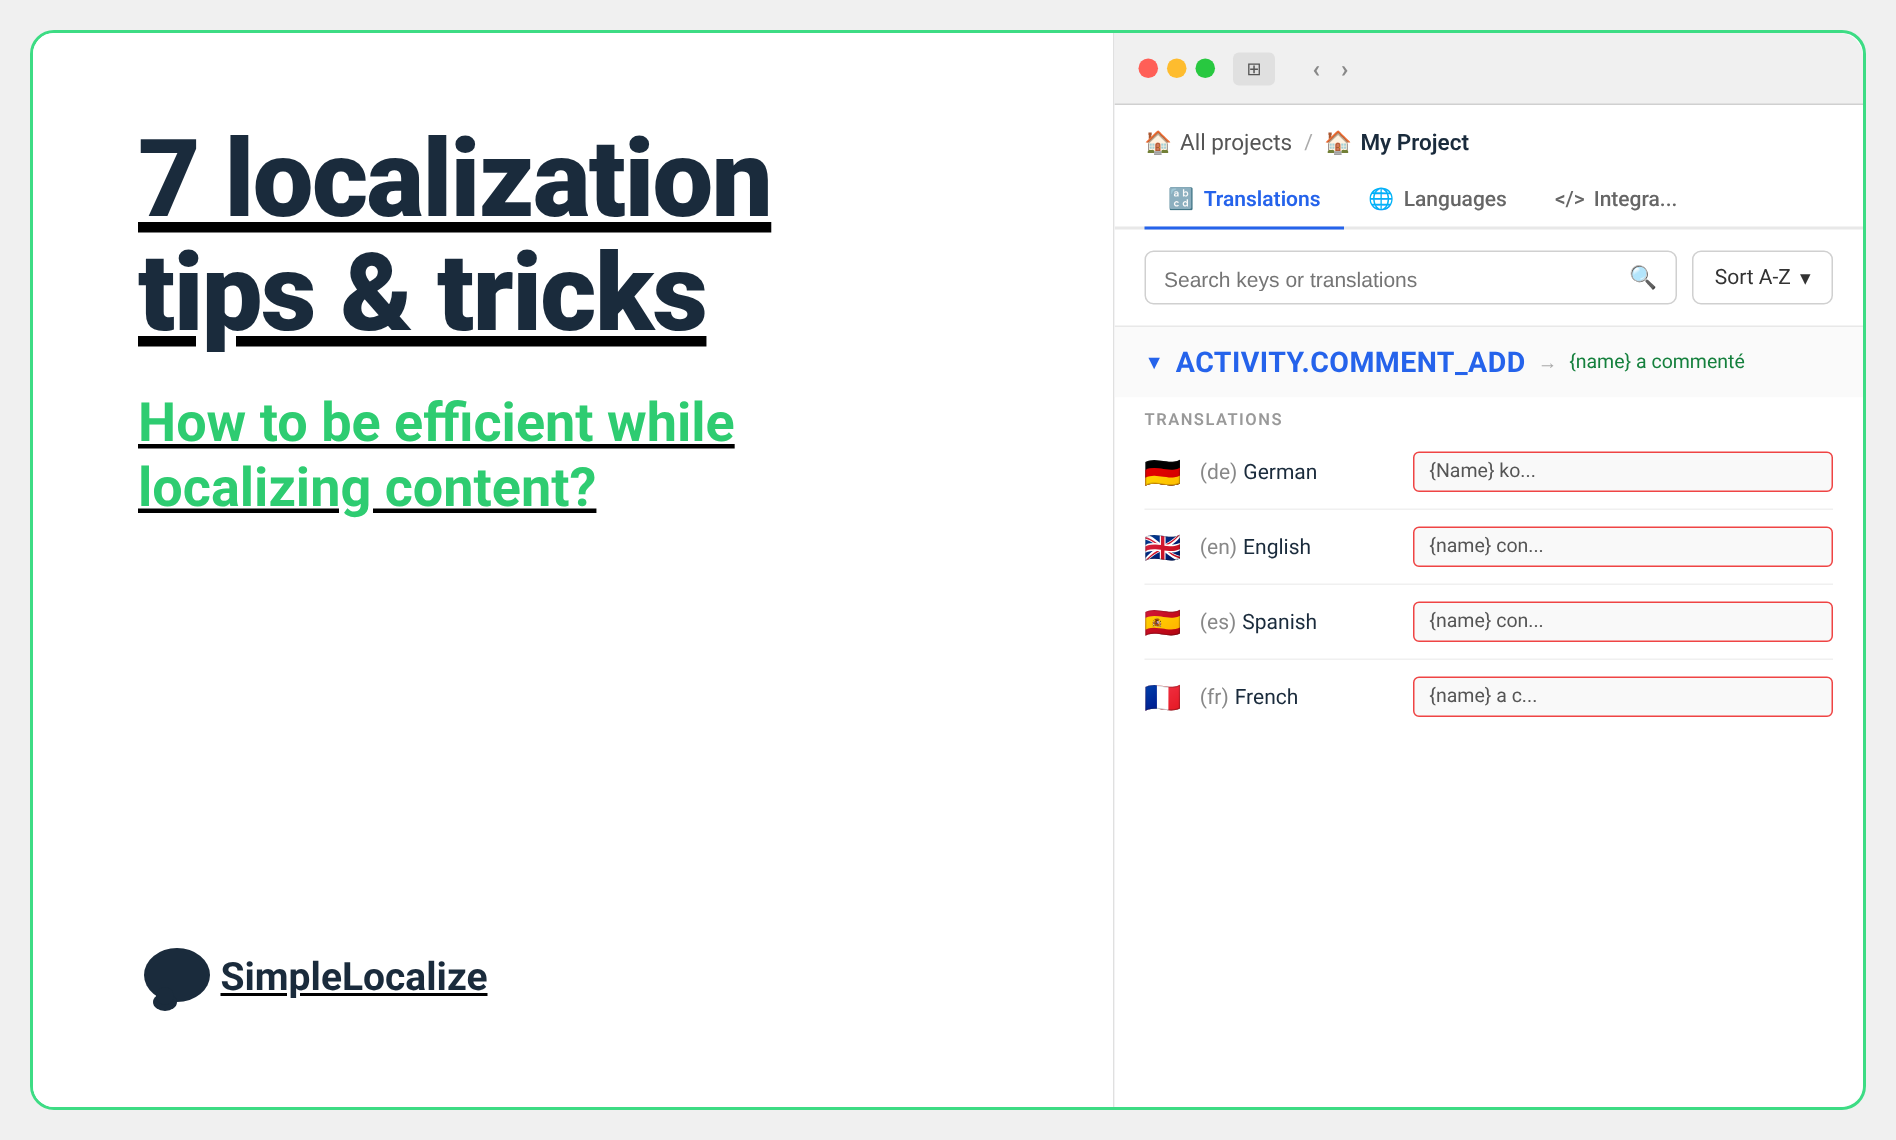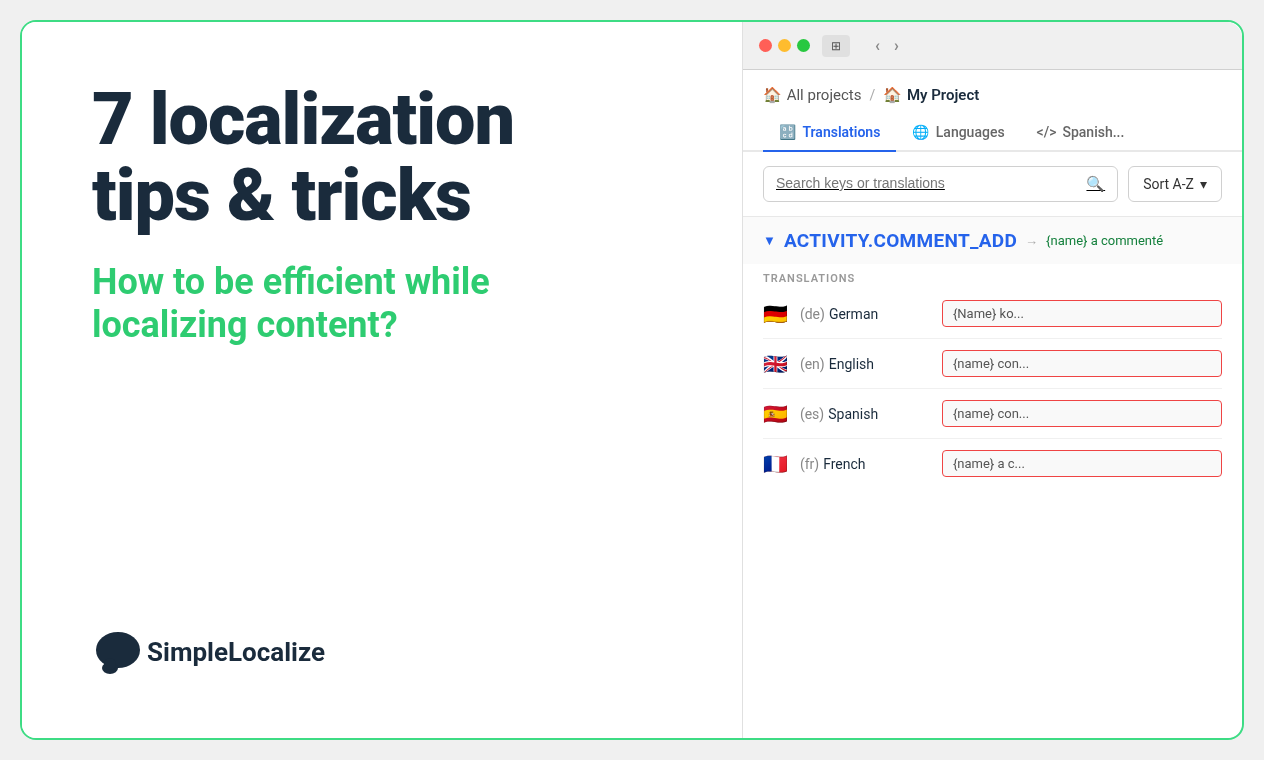--- a/index.html
+++ b/index.html
@@ -26,20 +26,21 @@
     }
 
     
     .left-panel {
       flex: 0 0 720px;
       display: flex;
       flex-direction: column;
       justify-content: center;
       padding: 60px 70px;
       background: #ffffff;
+      text-decoration: underline;
     }
 
     .main-title {
       font-size: 72px;
       font-weight: 900;
       color: #1a2b3c;
       line-height: 1.05;
       margin-bottom: 28px;
       letter-spacing: -1px;
     }
@@ -197,27 +198,26 @@
 
     .search-filter-bar {
       padding: 14px 20px;
       display: flex;
       gap: 10px;
     }
 
     .search-box {
       flex: 1;
       display: flex;
-      align-items: flex-start;
+      align-items: flex-end;
       border: 1.5px solid #d0d0d0;
       border-radius: 6px;
       padding: 8px 12px;
       gap: 8px;
       background: #fff;
-      text-decoration: underline;
     }
 
     .search-input {
       border: none;
       outline: none;
       font-size: 14px;
       color: #aaa;
       flex: 1;
       background: transparent;
     }
@@ -391,21 +391,21 @@
         <div class="tab active">
           <span>🔡</span>
           <span>Translations</span>
         </div>
         <div class="tab">
           <span>🌐</span>
           <span>Languages</span>
         </div>
         <div class="tab">
           <span>&lt;/&gt;</span>
-          <span>Spanish...</span>
+          <span>Integra...</span>
         </div>
       </div>
 
       <div class="search-filter-bar">
         <div class="search-box">
           <input class="search-input" type="text" readonly="" placeholder="Search keys or translations" style="">
           <span class="search-icon-wrap">🔍</span>
         </div>
         <div class="sort-box">
           <span>Sort A-Z</span>

